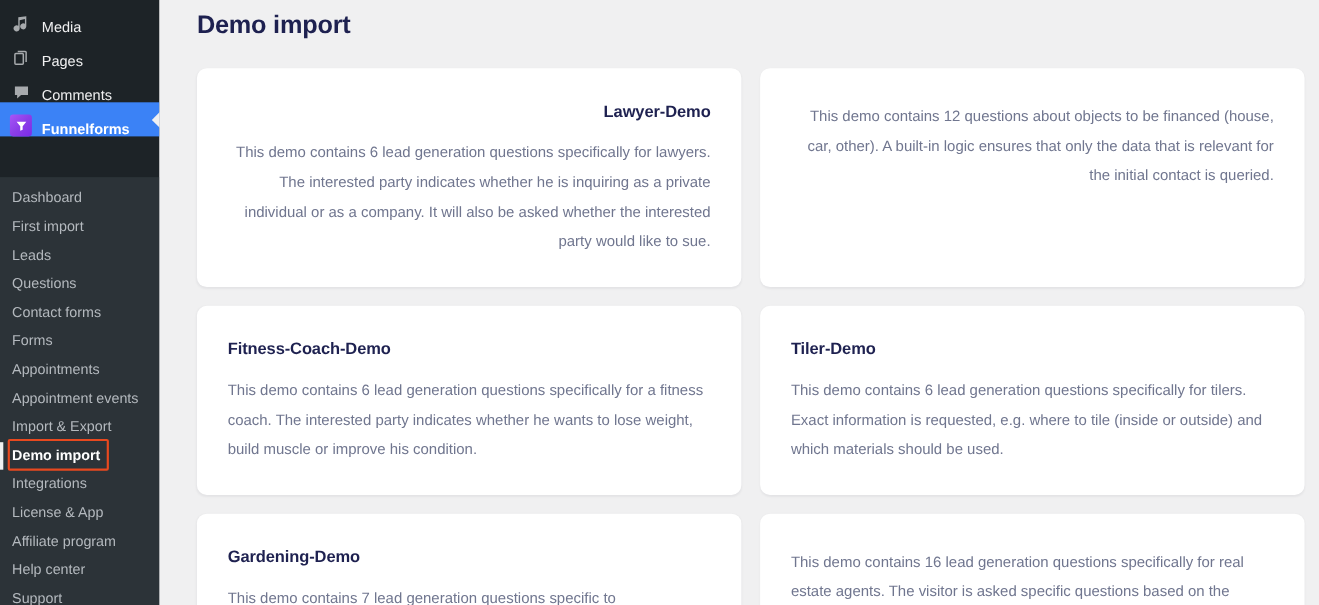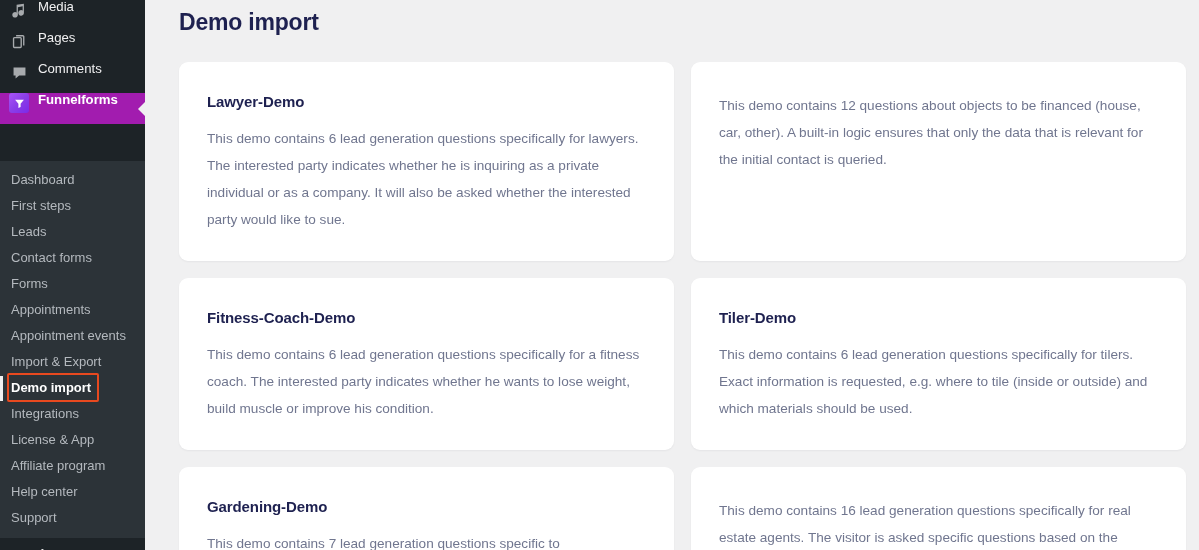--- a/index.html
+++ b/index.html
@@ -29,21 +29,21 @@
     background: #1d2327;
     position: relative;
     overflow: hidden;
     font-size: 13px;
   }
 
   .menu-top { padding-top: 0; }
 
   .menu-item {
     display: flex;
-    align-items: flex-start;
+    align-items: flex-end;
     height: 31px;
     padding-left: 9px;
     color: #f0f0f1;
     font-size: 13.2px;
     font-weight: 400;
     position: relative;
     cursor: pointer;
     line-height: 1;
   }
   .menu-item .mi-icon {
@@ -53,21 +53,21 @@
     display: inline-flex;
     align-items: center;
     justify-content: center;
     margin-right: 9px;
   }
   .menu-item .mi-icon svg { display: block; }
   .menu-item .mi-label { white-space: nowrap; }
 
   
   .menu-item.current {
-    background: #a21caf;
+    background: #3b82f6;
     color: #fff;
     font-weight: 600;
   }
   .menu-item.current .mi-label { font-weight: 600; }
 
   .menu-item.current .arrow {
     position: absolute;
     right: -1px;
     top: 50%;
     transform: translateY(-50%);
@@ -163,21 +163,21 @@
     row-gap: 17px;
     margin-top: 25px;
   }
 
   .card {
     background: #ffffff;
     border-radius: 9px;
     padding: 30px 28px 28px 28px;
     box-shadow: 0 1px 2px rgba(16,24,40,0.05);
   }
-  .card.r1 { min-height: 162px; }
+  .card.r1 { min-height: 162px; text-align: right; }
   .card.r2 { min-height: 144px; }
   .card.r3 { min-height: 144px; }
 
   .card-title {
     margin: 0 0 13px 0;
     font-size: 15px;
     line-height: 20px;
     font-weight: 700;
     letter-spacing: -0.1px;
     color: #1e2150;
@@ -236,22 +236,23 @@
               <path d="M1.4 2.2h11.2L8.4 7.3v4.2L5.6 12.6V7.3L1.4 2.2z"></path>
             </svg>
           </span>
         </span>
         <span class="mi-label">Funnelforms</span>
         <span class="arrow"></span>
       </div>
 
       <div class="submenu">
         <a class="sub-item">Dashboard</a>
-        <a class="sub-item">First steps</a>
+        <a class="sub-item">First import</a>
         <a class="sub-item">Leads</a>
+        <a class="sub-item">Questions</a>
         <a class="sub-item">Contact forms</a>
         <a class="sub-item">Forms</a>
         <a class="sub-item">Appointments</a>
         <a class="sub-item">Appointment events</a>
         <a class="sub-item">Import &amp; Export</a>
         <a class="sub-item active-demo">
           <span>Demo import</span>
           <span class="highlight-box"></span>
         </a>
         <a class="sub-item">Integrations</a>

